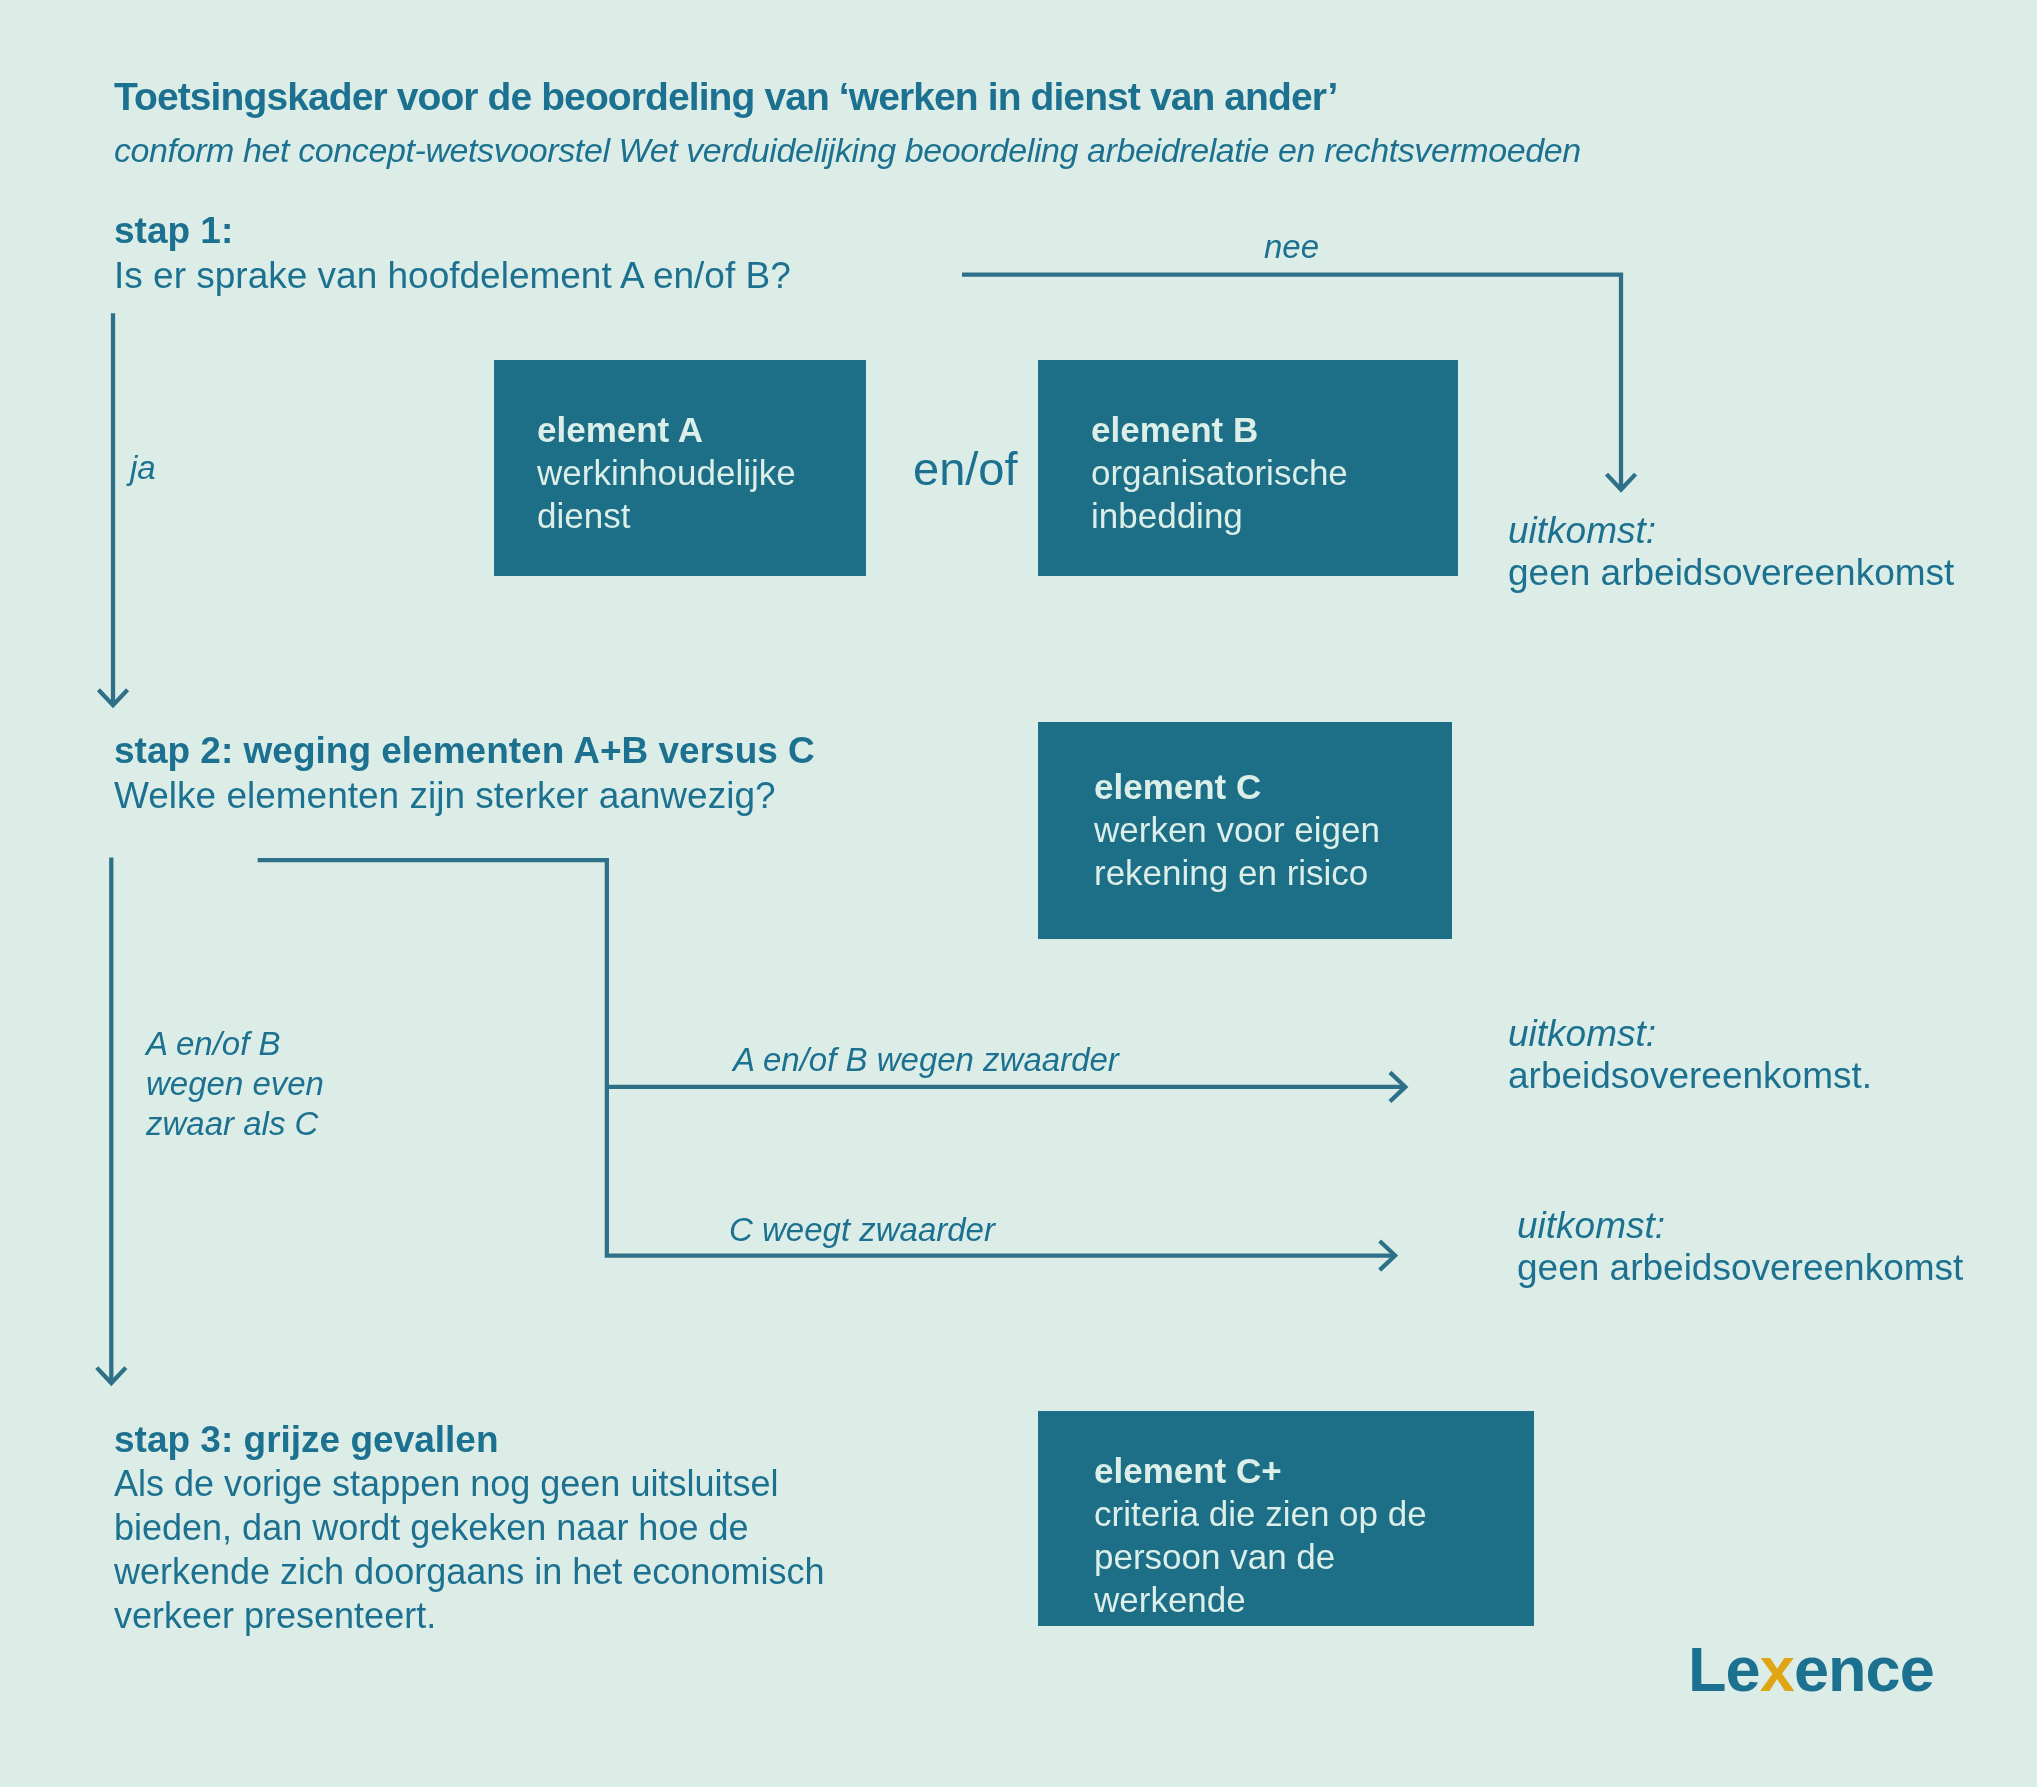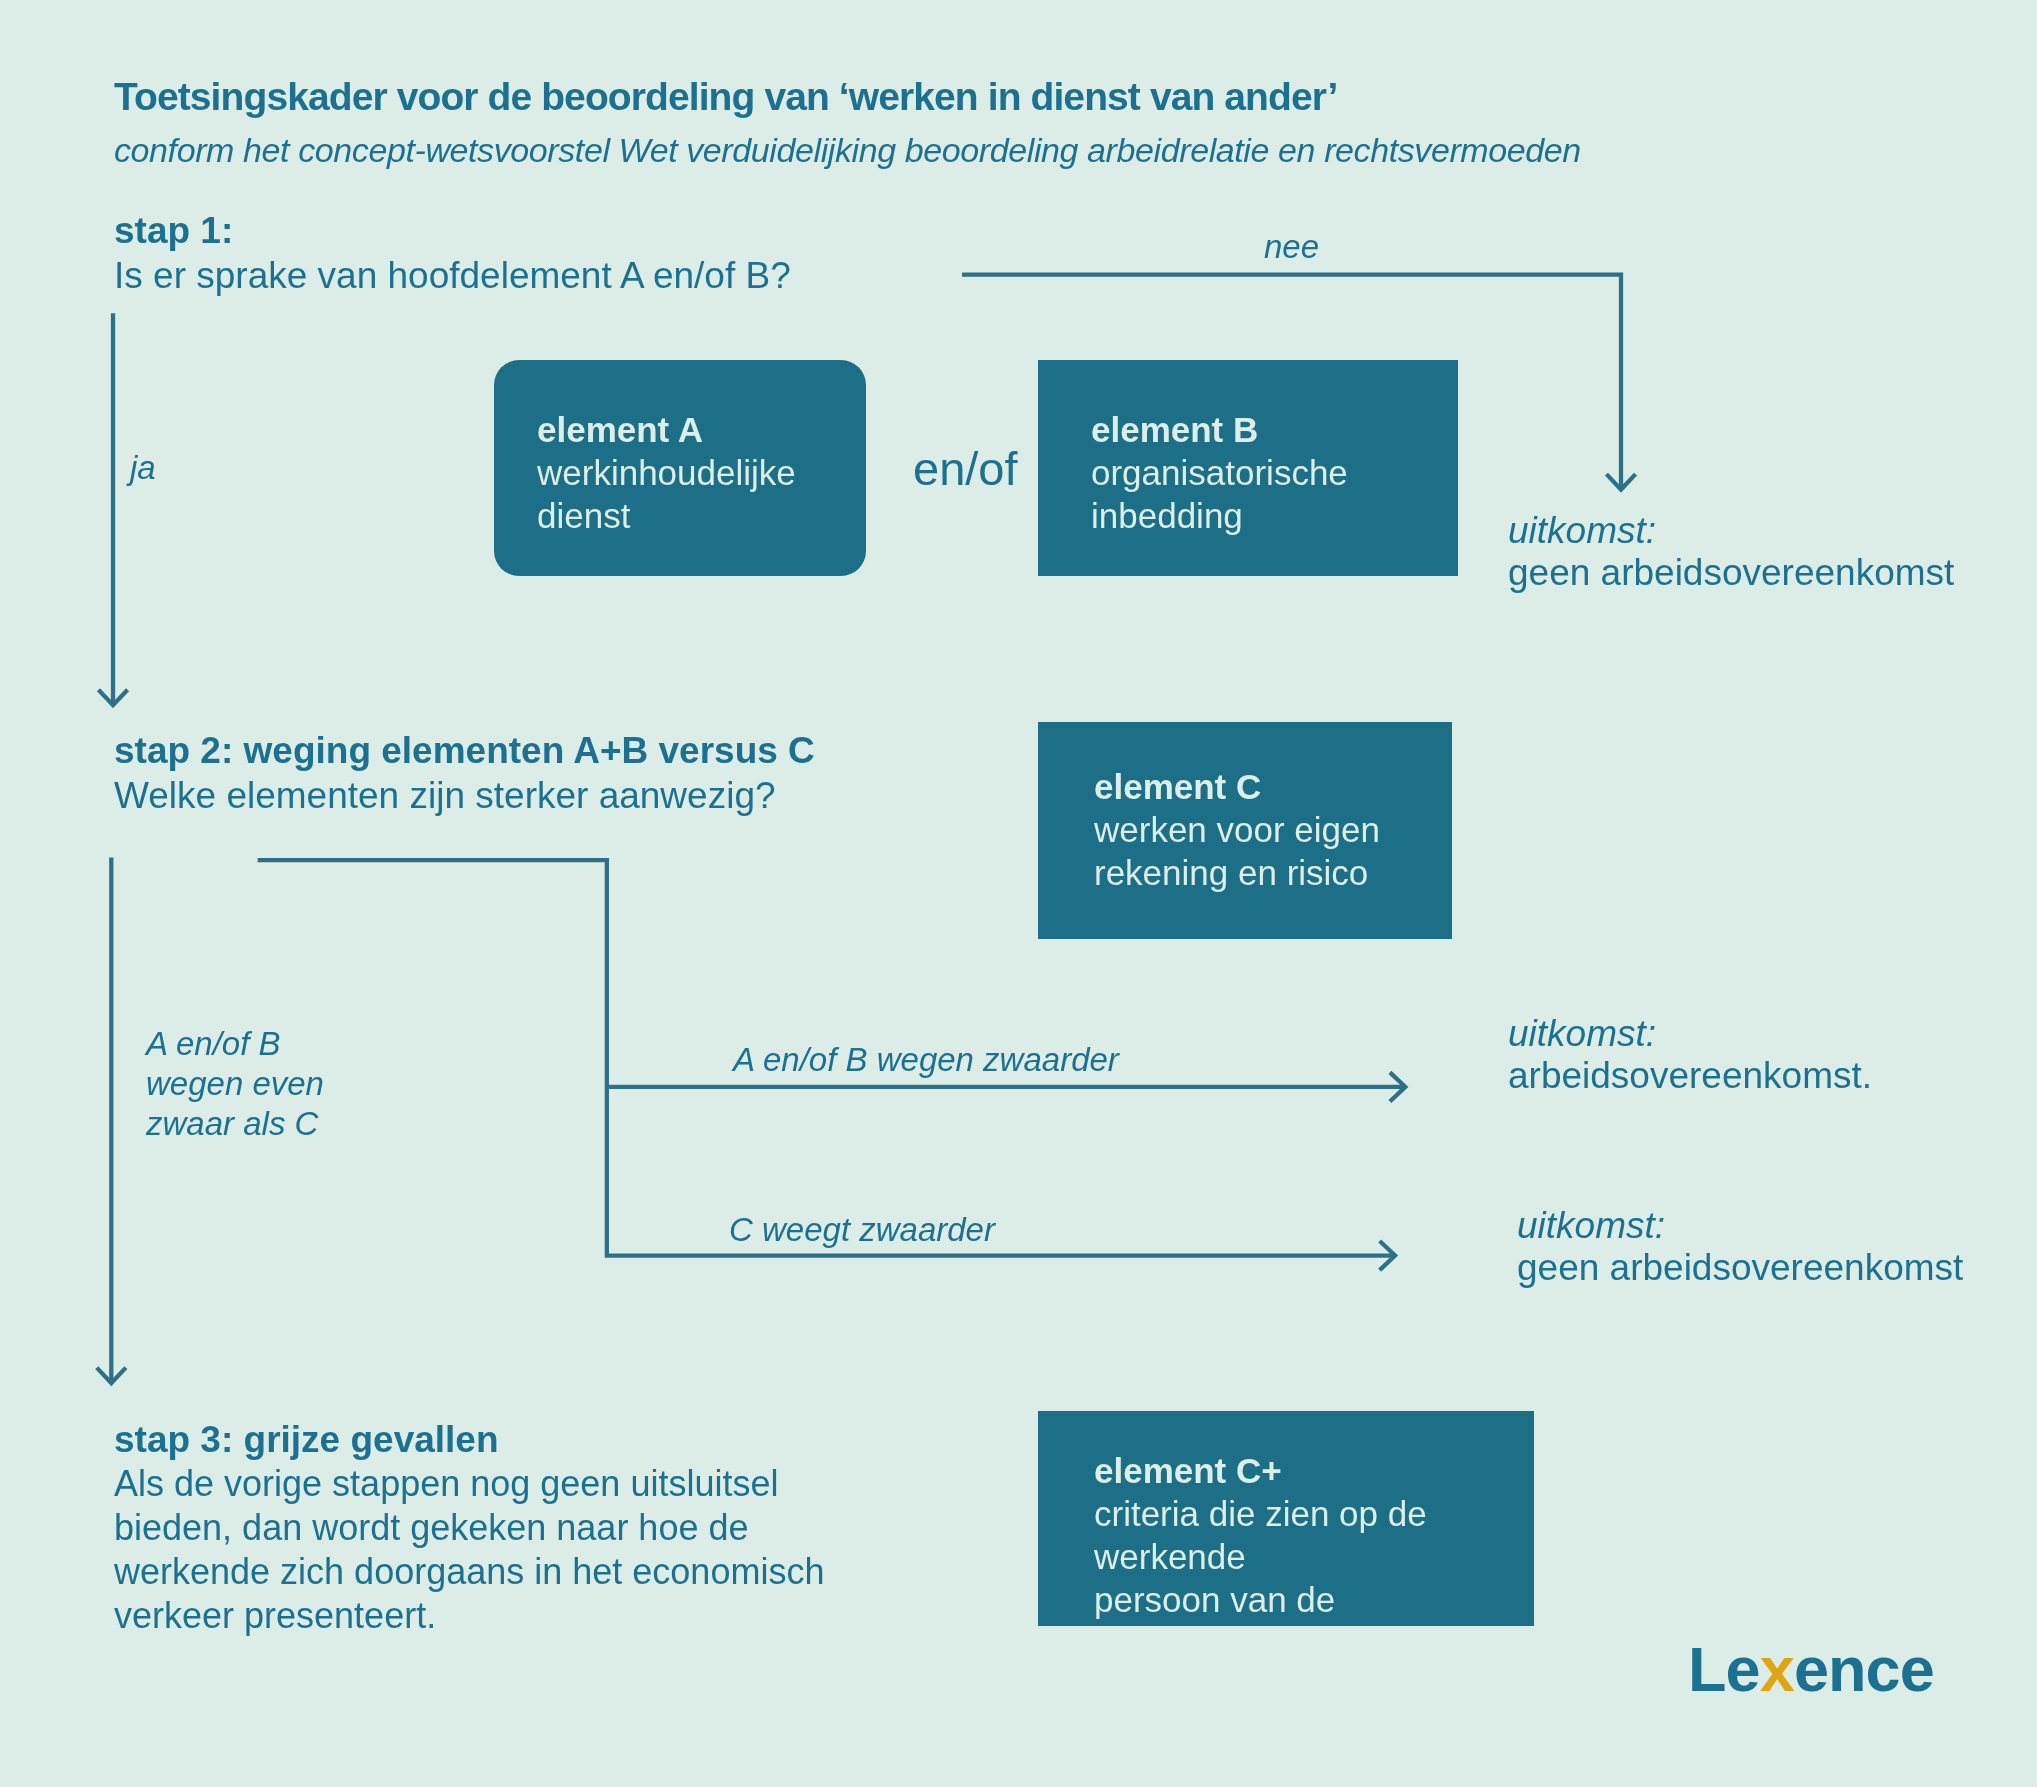--- a/index.html
+++ b/index.html
@@ -65,21 +65,21 @@
   </div>
 
   <div class="abs" style="left:114px;top:208px;">
     <div class="step-h nowrap">stap 1:</div>
     <div class="step-q nowrap">Is er sprake van hoofdelement A en/of B?</div>
   </div>
 
   <div class="abs lbl nowrap" style="left:1264px;top:228px;">nee</div>
   <div class="abs lbl nowrap" style="left:130px;top:449px;">ja</div>
 
-  <div class="abs box" style="left:494px;top:360px;width:372px;height:216px;padding:48px 17px 0 43px;border-radius:25px;">
+  <div class="abs box" style="left:494px;top:360px;width:372px;height:216px;padding:48px 17px 0 43px;">
     <div class="box-title nowrap">element A</div>
     <div class="box-line nowrap">werkinhoudelijke</div>
     <div class="box-line nowrap">dienst</div>
   </div>
 
   <div class="abs enof nowrap" style="left:913px;top:441px;">en/of</div>
 
   <div class="abs box" style="left:1038px;top:360px;width:420px;height:216px;padding:48px 17px 0 53px;">
     <div class="box-title nowrap">element B</div>
     <div class="box-line nowrap">organisatorische</div>
@@ -125,22 +125,22 @@
     <div class="step-h nowrap">stap 3: grijze gevallen</div>
     <div class="para-line nowrap">Als de vorige stappen nog geen uitsluitsel</div>
     <div class="para-line nowrap">bieden, dan wordt gekeken naar hoe de</div>
     <div class="para-line nowrap">werkende zich doorgaans in het economisch</div>
     <div class="para-line nowrap">verkeer presenteert.</div>
   </div>
 
   <div class="abs box" style="left:1038px;top:1411px;width:496px;height:215px;padding:38px 17px 0 56px;">
     <div class="box-title nowrap">element C+</div>
     <div class="box-line nowrap">criteria die zien op de</div>
+    <div class="box-line nowrap">persoon van de</div>
     <div class="box-line nowrap">werkende</div>
-    <div class="box-line nowrap">persoon van de</div>
   </div>
 
   <div class="abs logo nowrap" style="left:1688px;top:1633px;">
     <span>Le</span><span class="gold">x</span><span>ence</span>
   </div>
 
 </div>
 
 
 </body></html>

